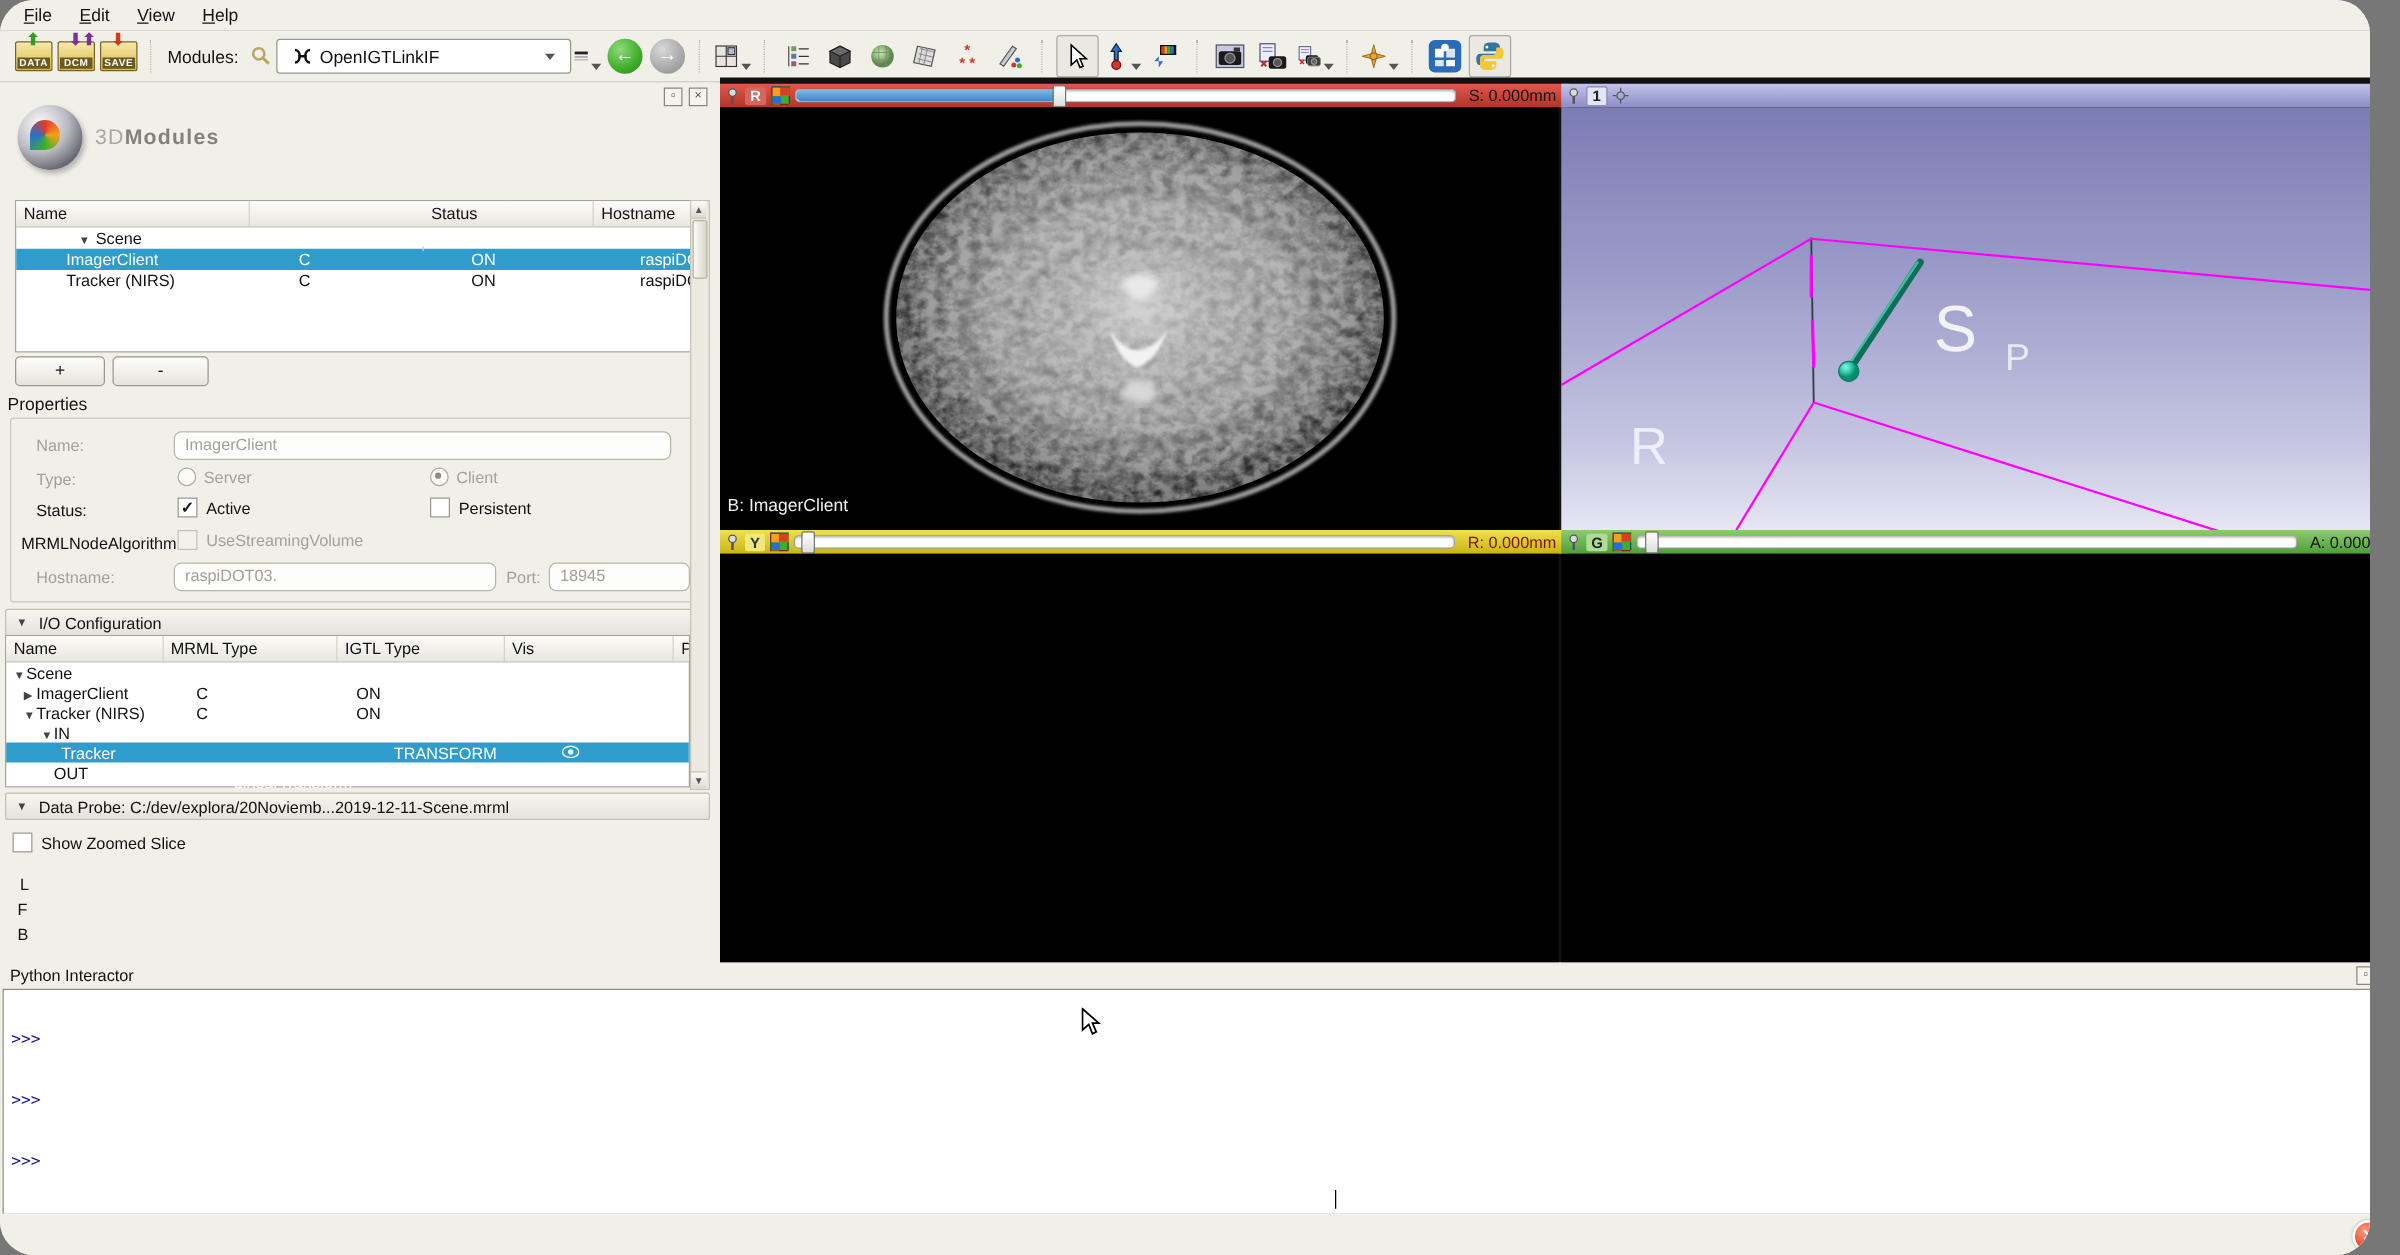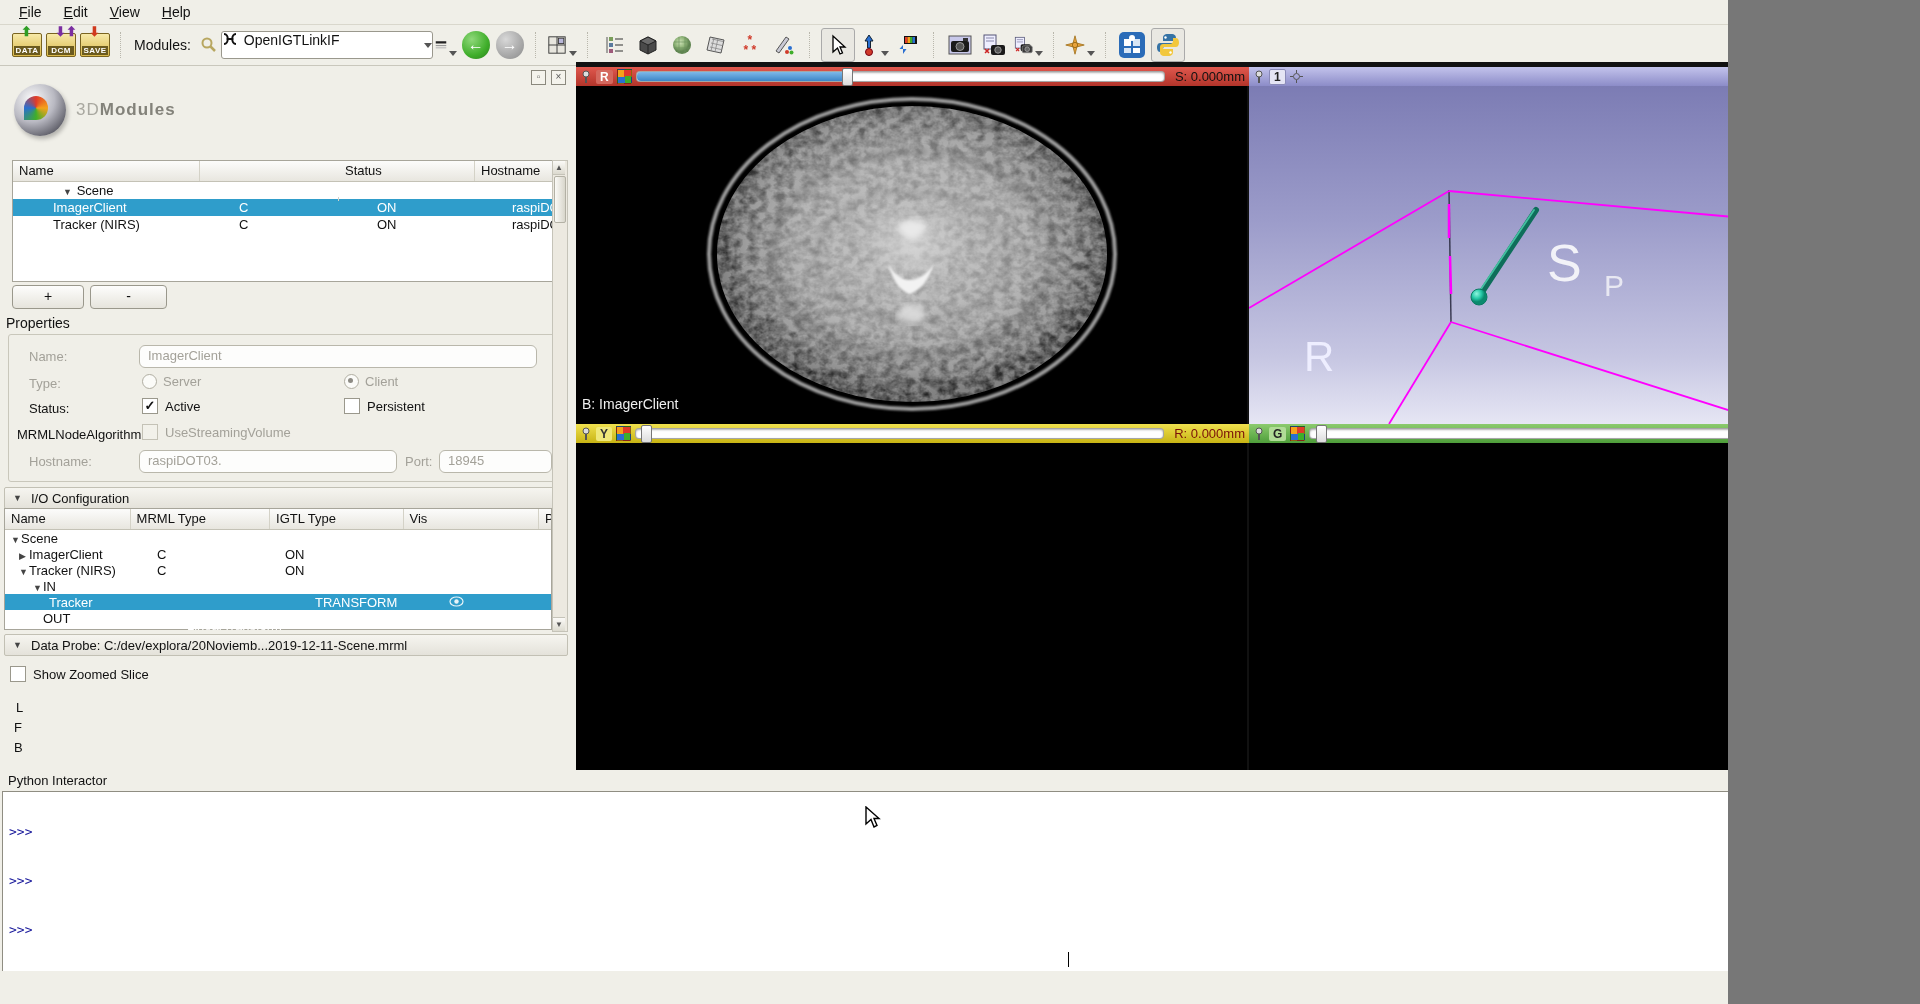--- a/index.html
+++ b/index.html
@@ -1,30 +1,30 @@
 <!DOCTYPE html>
 <html><head>
 <meta charset="utf-8">
 <style>
   html,body{margin:0;padding:0;background:#777;}
-  #screen{position:relative;width:1728px;height:1004px;background:#f0efe8;font-family:"Liberation Sans",sans-serif;overflow:hidden;color:#111;}
+  #screen{position:relative;width:1896px;height:1004px;background:#f0efe8;font-family:"Liberation Sans",sans-serif;overflow:hidden;color:#111;border-radius:27px;}
   
   .menubar{position:absolute;left:0;top:0;width:100%;height:24px;background:#f0efe8;border-bottom:1px solid #d9d7cc;display:flex;align-items:center;padding-left:10px;gap:4px;}
   .menu-item{font-size:14px;padding:2px 9px;display:inline-block;}
   .menu-item::first-letter{text-decoration:underline;}
   .toolbar{position:absolute;left:0;top:25px;width:100%;height:40px;background:#f0efe8;border-bottom:1px solid #c9c7bc;display:flex;align-items:center;padding-left:10px;}
   .tb-sep{width:1px;height:26px;border-left:1px dotted #b9b7ac;margin:0 8px;}
   .tb-ic{width:30px;height:30px;display:flex;align-items:center;justify-content:center;position:relative;margin:0 2px;}
   .tb-ic svg{display:block;}
   .dd{width:0;height:0;border-left:4px solid transparent;border-right:4px solid transparent;border-top:5px solid #555;margin-left:2px;align-self:flex-end;margin-bottom:4px;}
   .folder{width:28px;height:22px;background:linear-gradient(#f7e9a8,#d9b84a);border:1px solid #7a6420;border-radius:2px;position:relative;}
   .folder .tag{position:absolute;left:1px;bottom:1px;right:1px;font-size:8px;font-weight:bold;color:#fff;background:#6b5a1e;text-align:center;letter-spacing:.5px;}
   .fold-arrow{position:absolute;top:-7px;left:8px;font-size:13px;font-weight:bold;line-height:10px;}
   .modules-label{font-size:14px;margin:0 6px 0 4px;}
-  .mod-combo{width:210px;height:26px;background:#fff;border:1px solid #9a988d;border-radius:3px;display:flex;padding:0 0;gap:6px;}
+  .mod-combo{width:210px;height:26px;background:#fff;border:1px solid #9a988d;border-radius:3px;display:flex;align-items:center;padding:0 12px;gap:6px;}
   .mod-combo .val{font-size:14px;flex:1;}
   .round-btn{width:28px;height:28px;border-radius:50%;display:flex;align-items:center;justify-content:center;font-size:16px;font-weight:bold;color:#fff;}
   .sel-box{border:1px solid #aaa;background:#e9e8e2;border-radius:3px;padding:1px;}
   
   .lpanel{position:absolute;left:0;top:66px;width:572px;height:704px;background:#f0efe8;}
   .dockbtns{position:absolute;top:4px;right:6px;display:flex;gap:5px;}
   .dockbtn{width:13px;height:13px;border:1px solid #8a887d;background:#f4f3ec;font-size:10px;line-height:11px;text-align:center;color:#555;}
   .logo{position:absolute;left:14px;top:18px;display:flex;align-items:center;gap:10px;}
   .logo-orb{width:52px;height:52px;border-radius:50%;background:radial-gradient(circle at 35% 30%,#fdfdfd,#b9b9c2 45%,#5c5c66 80%,#3a3a42);position:relative;box-shadow:2px 3px 4px rgba(0,0,0,.25);}
   .logo-orb::after{content:"";position:absolute;left:10px;top:12px;width:24px;height:24px;border-radius:50% 50% 50% 0;background:conic-gradient(#e03a2a,#f5a21b,#3fae2a,#2a6fd0,#e03a2a);}

